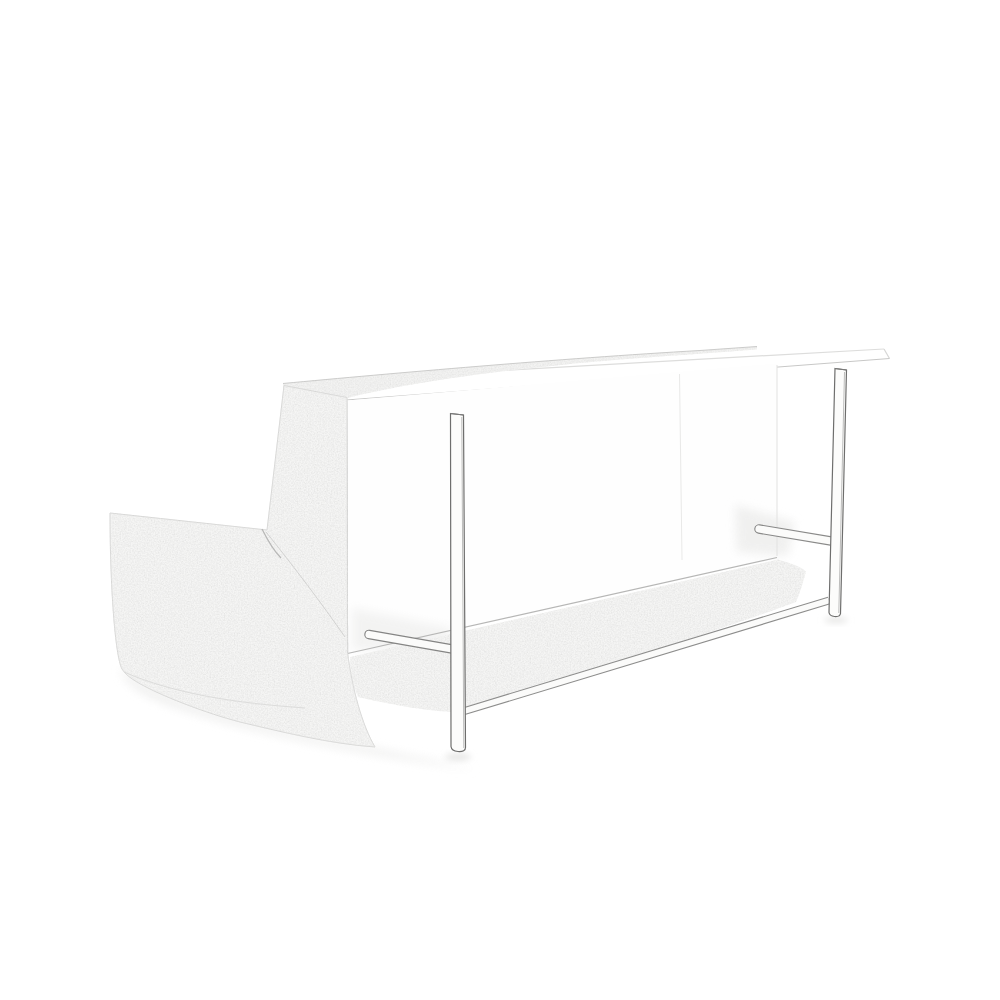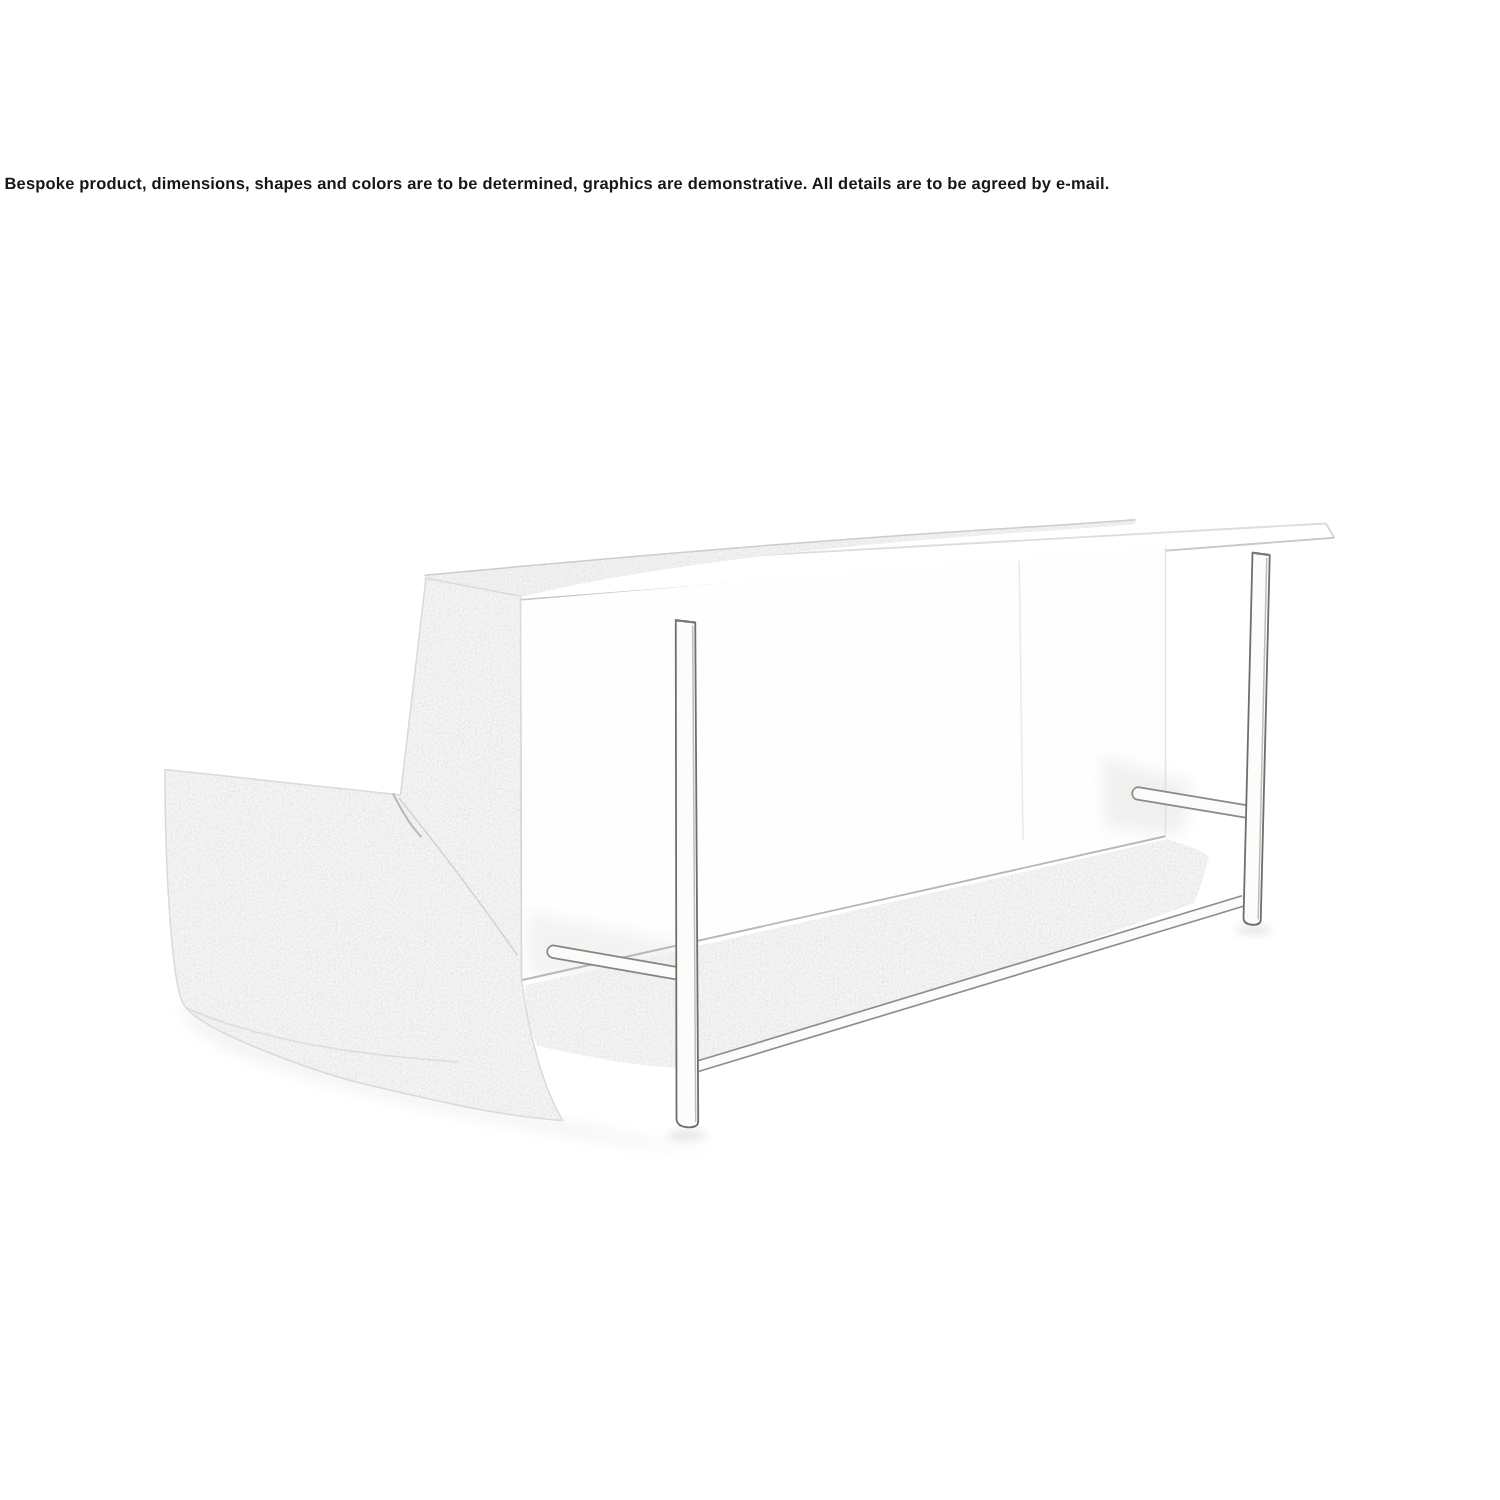--- a/index.html
+++ b/index.html
@@ -22,21 +22,20 @@
   .render-svg{
     position:absolute;
     left:0;top:0;
   }
 </style>
 </head>
 <body>
 
 <div class="stage">
 
-  <div class="disclaimer">Bespoke product, dimensions, shapes and colors are to be determined, graphics are demonstrative. All details are to be agreed by e-mail.</div>
 
   <svg class="render-svg" width="1000" height="1000" viewBox="0 0 1000 1000" xmlns="http://www.w3.org/2000/svg">
 
     <defs>
 
       <filter id="spk" x="-2%" y="-2%" width="104%" height="104%">
         <feTurbulence type="fractalNoise" baseFrequency="0.7" numOctaves="2" seed="7" result="n"></feTurbulence>
         <feColorMatrix in="n" type="matrix" values="0 0 0 0 0.765
                   0 0 0 0 0.765
                   0 0 0 0 0.757

